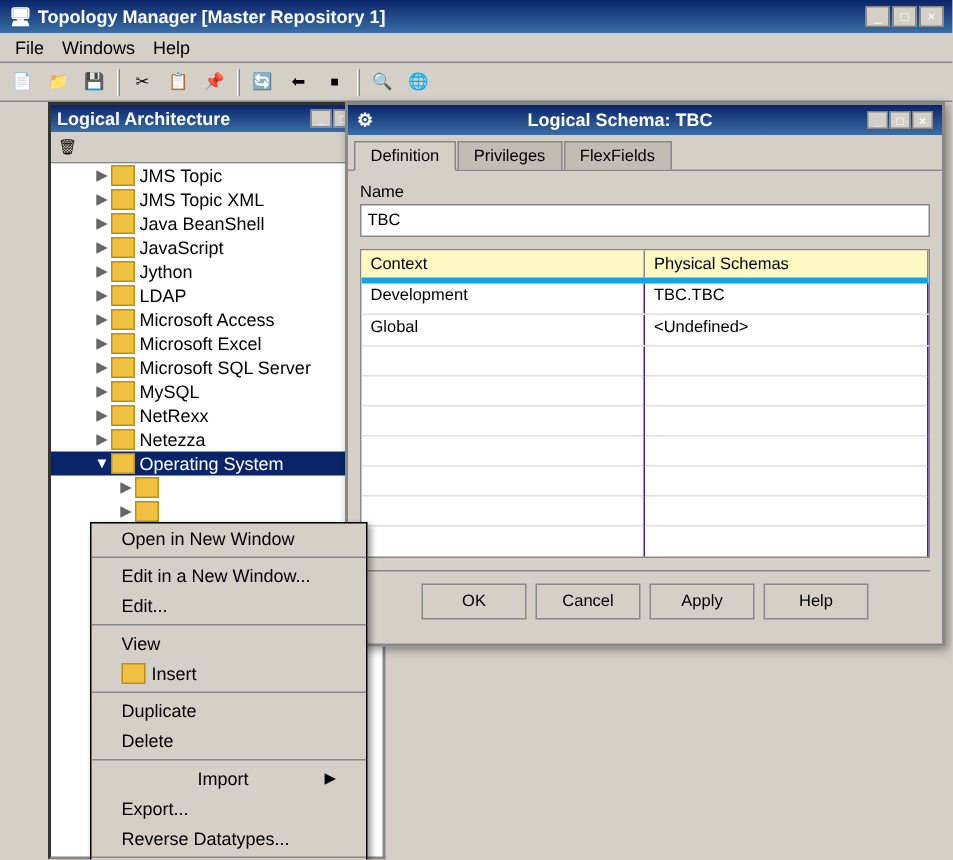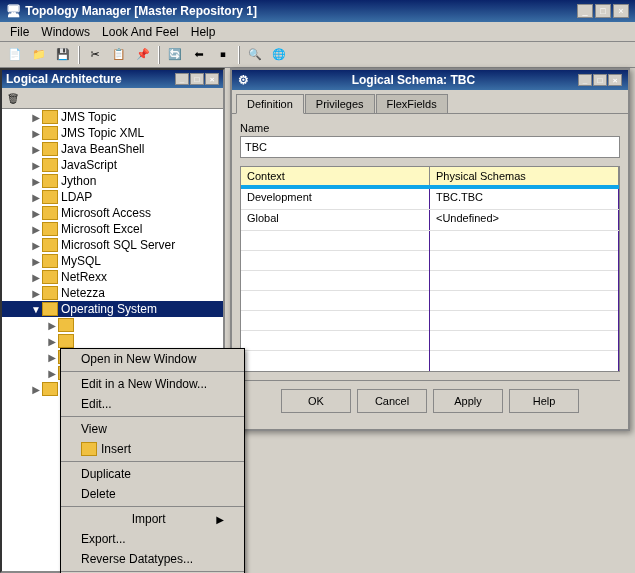--- a/index.html
+++ b/index.html
@@ -47,20 +47,21 @@
       display: flex; align-items: center; justify-content: center;
       cursor: pointer; font-size: 11px;
     }
     .tool-sep { width: 2px; height: 18px; background: #888; margin: 0 2px; border-left: 1px solid white; }
 
     
     .main-content {
       display: flex;
       height: calc(573px - 68px);
       position: relative;
+      padding-left: 32px;
     }
 
     
     .left-panel {
       width: 225px;
       background: #d4d0c8;
       border: 2px inset #888;
       display: flex;
       flex-direction: column;
       overflow: hidden;
@@ -228,21 +229,20 @@
   <div class="title-bar-controls">
     <div class="title-btn">_</div>
     <div class="title-btn">□</div>
     <div class="title-btn">×</div>
   </div>
 </div>
 
 <div class="menu-bar">
   <div class="menu-item">File</div>
   <div class="menu-item">Windows</div>
-  <div class="menu-item">Look And Feel</div>
   <div class="menu-item">Help</div>
 </div>
 
 <div class="toolbar">
   <div class="tool-btn">📄</div>
   <div class="tool-btn">📁</div>
   <div class="tool-btn">💾</div>
   <div class="tool-sep"></div>
   <div class="tool-btn">✂</div>
   <div class="tool-btn">📋</div>

